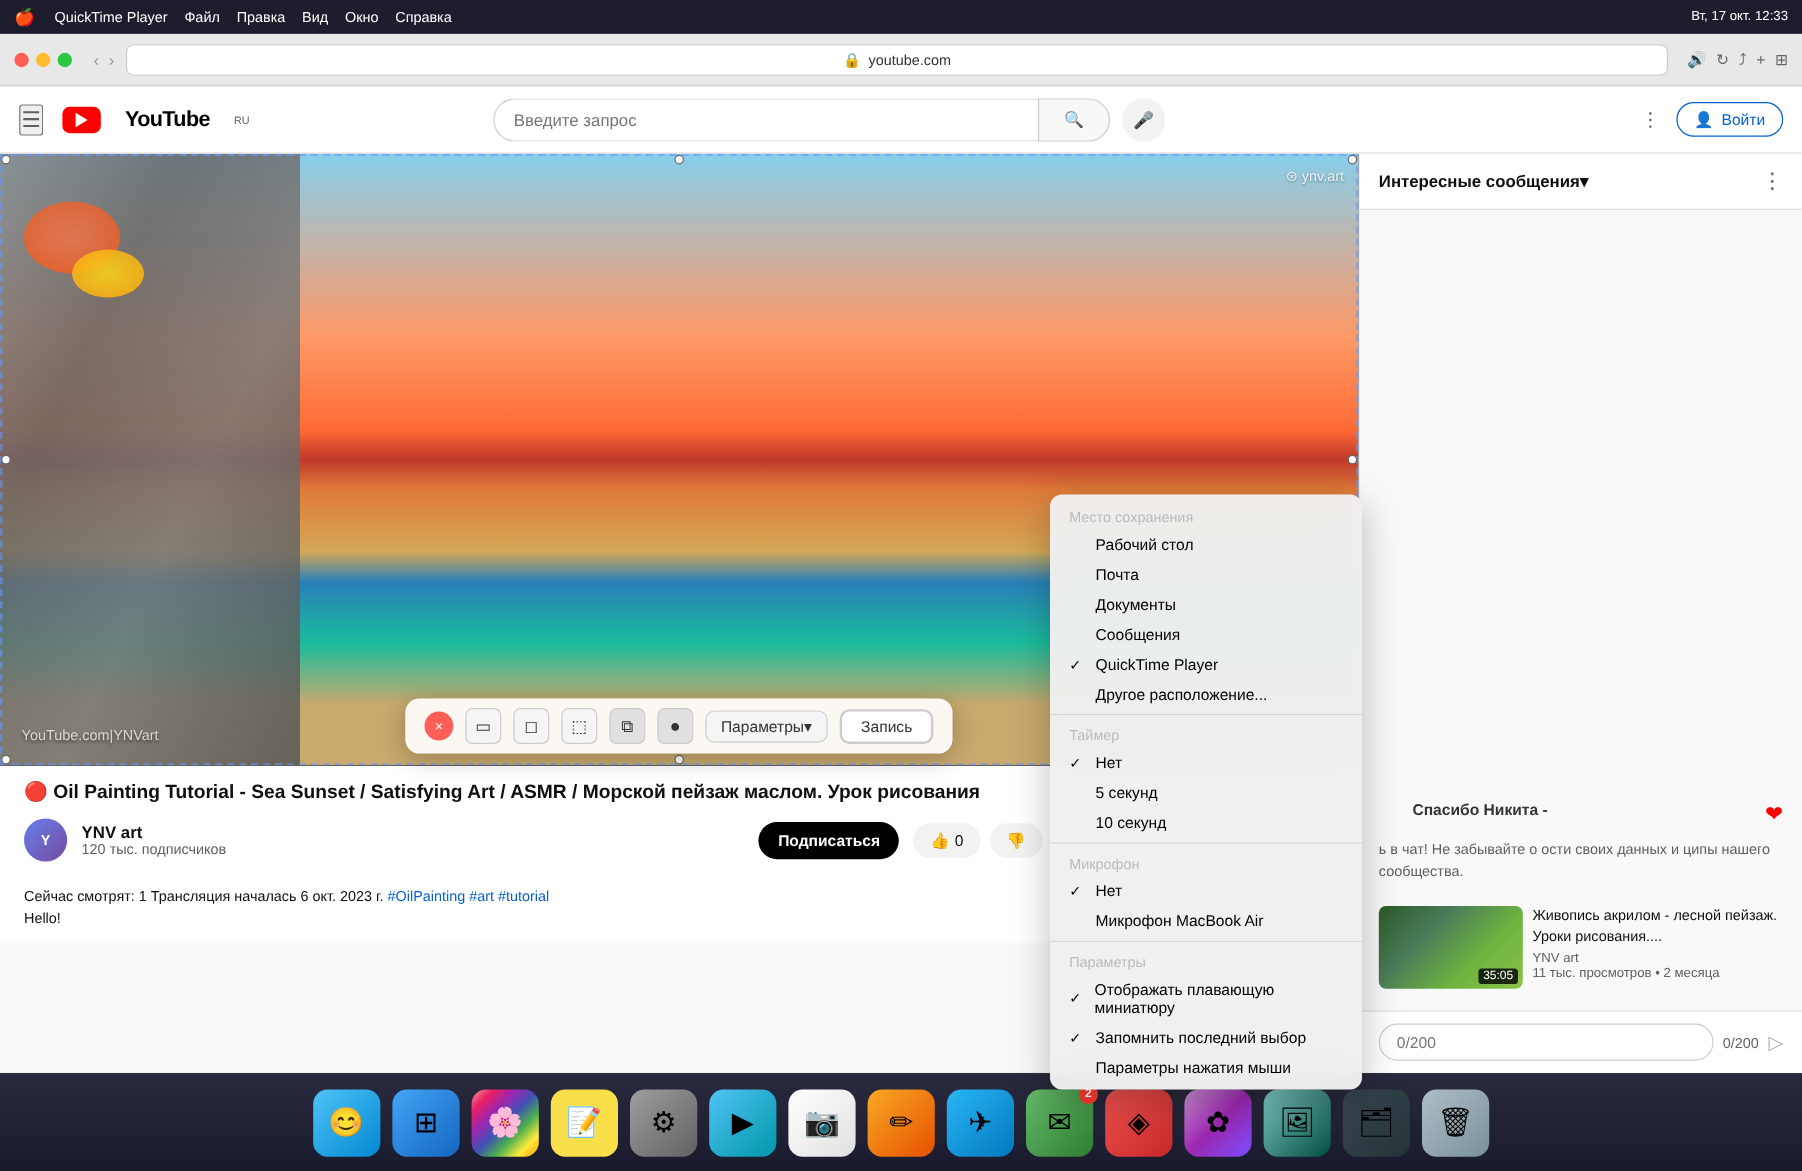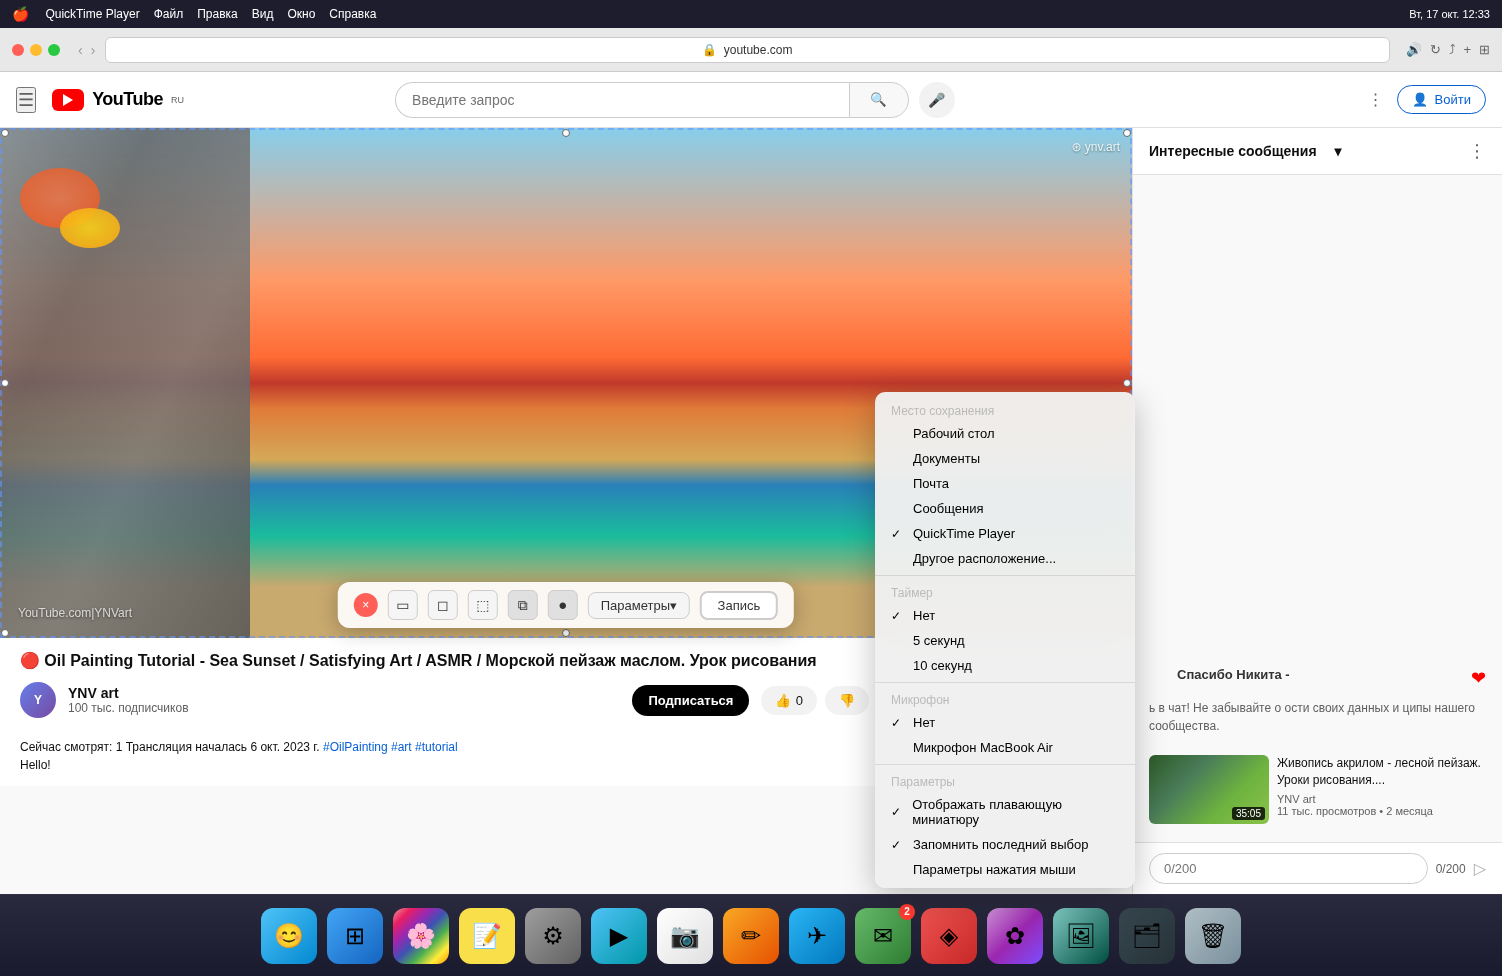--- a/index.html
+++ b/index.html
@@ -80,21 +80,21 @@
       height: 56px;
       background: #fff;
       display: flex;
       align-items: center;
       padding: 0 16px;
       gap: 16px;
       border-bottom: 1px solid #e0e0e0;
       z-index: 10;
     }
     .yt-hamburger { font-size: 18px; color: #606060; cursor: pointer; }
-    .yt-logo { display: flex; align-items: center; gap: 8px; }
+    .yt-logo { display: flex; align-items: center; gap: 20px; }
     .yt-logo-icon { width: 32px; height: 22px; background: #ff0000; border-radius: 6px; display: flex; align-items: center; justify-content: center; }
     .yt-logo-play { border-left: 10px solid white; border-top: 6px solid transparent; border-bottom: 6px solid transparent; }
     .yt-logo-text { font-size: 18px; font-weight: 700; color: #000; letter-spacing: -0.5px; }
     .yt-logo-ru { font-size: 9px; color: #606060; align-self: flex-start; margin-top: 6px; }
     .yt-search {
       flex: 1;
       max-width: 560px;
       display: flex;
       align-items: center;
       margin: 0 auto;
@@ -358,21 +358,21 @@
       padding: 5px 12px;
       font-size: 13px;
       cursor: pointer;
       color: #333;
       display: flex; align-items: center; gap: 4px;
     }
 
     
     .context-menu {
       position: absolute;
-      top: 320px;
+      top: 340px;
       left: 875px;
       width: 260px;
       background: rgba(240,240,240,0.97);
       border-radius: 10px;
       box-shadow: 0 8px 32px rgba(0,0,0,0.25);
       z-index: 200;
       padding: 6px 0;
       backdrop-filter: blur(20px);
     }
     .ctx-section-title {
@@ -412,21 +412,21 @@
       align-items: center;
       justify-content: space-between;
       padding: 12px 16px;
       background: #fff;
       border-bottom: 1px solid #e0e0e0;
     }
     .sidebar-header-title {
       font-size: 14px;
       font-weight: 600;
       color: #0f0f0f;
-      display: flex; align-items: center; gap: 18px;
+      display: flex; align-items: center; gap: 0;
     }
     .sidebar-menu-btn { background: none; border: none; cursor: pointer; font-size: 18px; color: #606060; }
 
     
     .chat-area {
       flex: 1;
       padding: 12px 16px;
       overflow: hidden;
       display: flex;
       flex-direction: column;
@@ -685,21 +685,21 @@
           <button class="qt-record-btn">Запись</button>
         </div>
       </div>
 
       <div class="video-info">
         <div class="video-title">🔴 Oil Painting Tutorial - Sea Sunset / Satisfying Art / ASMR / Морской пейзаж маслом. Урок рисования</div>
         <div class="video-meta-row">
           <div class="channel-avatar">Y</div>
           <div class="channel-info">
             <div class="channel-name">YNV art</div>
-            <div class="channel-subs">100 тыс. подписчиков</div>
+            <div class="channel-subs">120 тыс. подписчиков</div>
           </div>
           <button class="subscribe-btn">Подписаться</button>
           <div class="action-buttons">
             <button class="action-btn">
               <span>👍</span>
               <span>0</span>
             </button>
             <button class="action-btn">
               <span>👎</span>
             </button>
@@ -766,25 +766,25 @@
   </div>
 
   <div class="context-menu">
     <div class="ctx-section-title ctx-disabled">Место сохранения</div>
     <div class="ctx-item">
       <span class="check"></span>
       <span>Рабочий стол</span>
     </div>
     <div class="ctx-item">
       <span class="check"></span>
+      <span>Почта</span>
+    </div>
+    <div class="ctx-item">
+      <span class="check"></span>
       <span>Документы</span>
-    </div>
-    <div class="ctx-item">
-      <span class="check"></span>
-      <span>Почта</span>
     </div>
     <div class="ctx-item">
       <span class="check"></span>
       <span>Сообщения</span>
     </div>
     <div class="ctx-item">
       <span class="check">✓</span>
       <span>QuickTime Player</span>
     </div>
     <div class="ctx-item">

